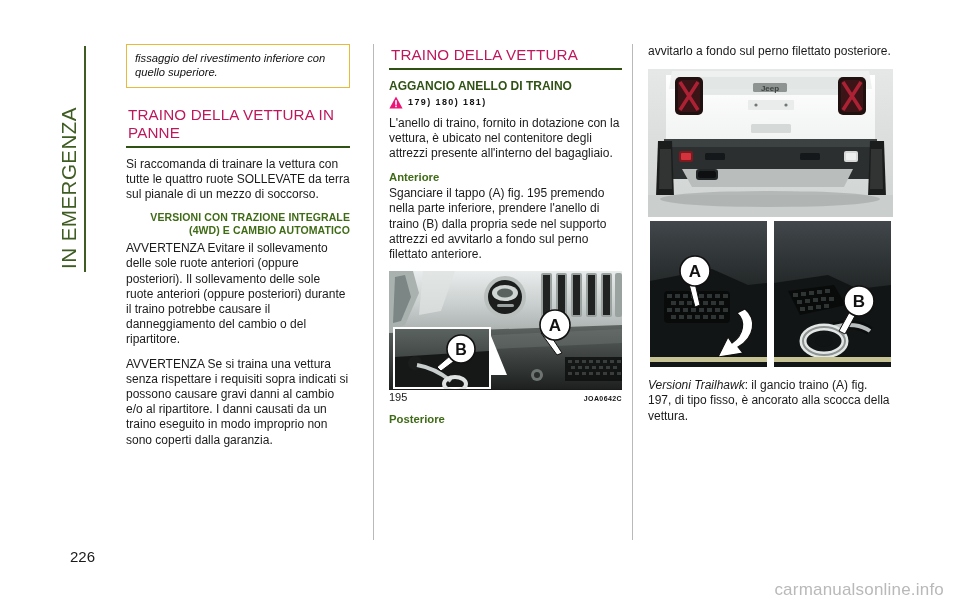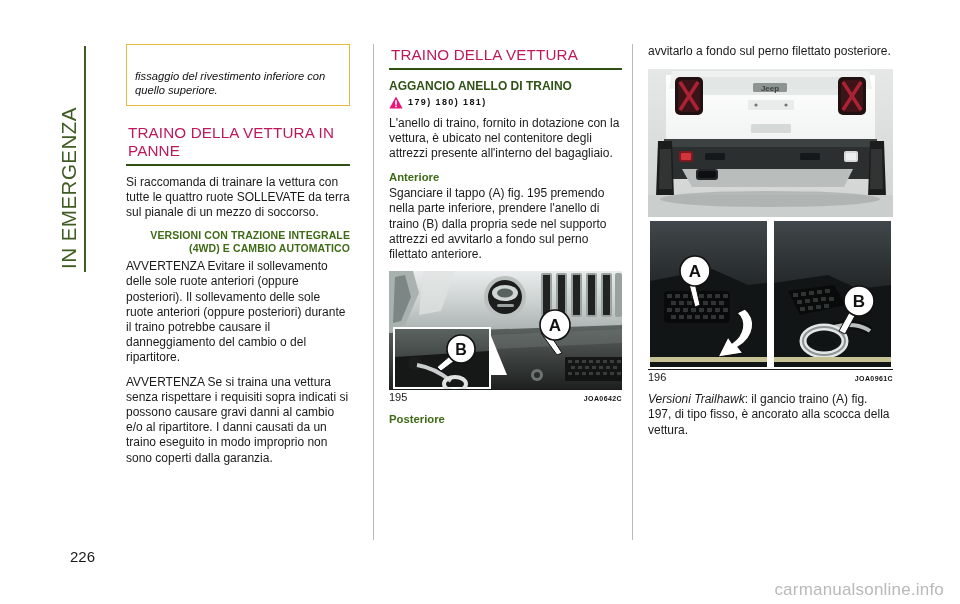--- a/index.html
+++ b/index.html
@@ -46,21 +46,21 @@
   .h1rule{border-bottom:2px solid #2f5214;height:0;margin-top:3px;}
   .h2{
     font-size:10.5px;line-height:13px;font-weight:bold;color:#3f6b16;
     letter-spacing:.1px;margin:0 0 4px 0;text-align:right;
   }
   .h3{
     font-size:11.3px;line-height:14px;font-weight:bold;color:#3f6b16;
     margin:0 0 2px 0;
   }
   .note{
-    border:1.5px solid #e8b93a;padding:24px 8px 7px 8px;
+    border:1.5px solid #e8b93a;padding:6px 8px 7px 8px;
     font-style:italic;font-size:11.2px;line-height:14.3px;color:#111;
     margin-bottom:18px;
   }
   .warnline{display:flex;align-items:center;gap:5px;margin:2px 0 7px 0;}
   .warnline .codes{font-size:9px;font-weight:bold;color:#111;letter-spacing:1.4px;}
   .tri{width:14px;height:13px;display:block;}
 
   
   .figbox{margin-top:6px;}
   .figcapline{
@@ -399,24 +399,20 @@
           <text x="47" y="208" font-family="Liberation Sans, sans-serif" font-size="17" font-weight="bold" fill="#111" text-anchor="middle">A</text>
         </g>
 
         <g>
           <path d="M191 262 L202 242 L208 245 L197 265 Z" fill="#ffffff" stroke="#111" stroke-width="1"></path>
           <circle cx="211" cy="232" r="15" fill="#ffffff" stroke="#111" stroke-width="1.6"></circle>
           <text x="211" y="238" font-family="Liberation Sans, sans-serif" font-size="17" font-weight="bold" fill="#111" text-anchor="middle">B</text>
         </g>
       </svg>
 
-      <div class="figcapline">
-        <span class="fignum">196</span>
-        <span class="figcode">JOA0961C</span>
-      </div>
     </div>
 
     <p class="body" style="margin-top:9px;">
       <em>Versioni Trailhawk</em><span>: il gancio traino (A) fig. 197, di tipo fisso, è ancorato alla scocca della vettura.</span>
     </p>
   </div>
 
   <div class="pagenum">226</div>
   <div class="watermark">carmanualsonline.info</div>
 

